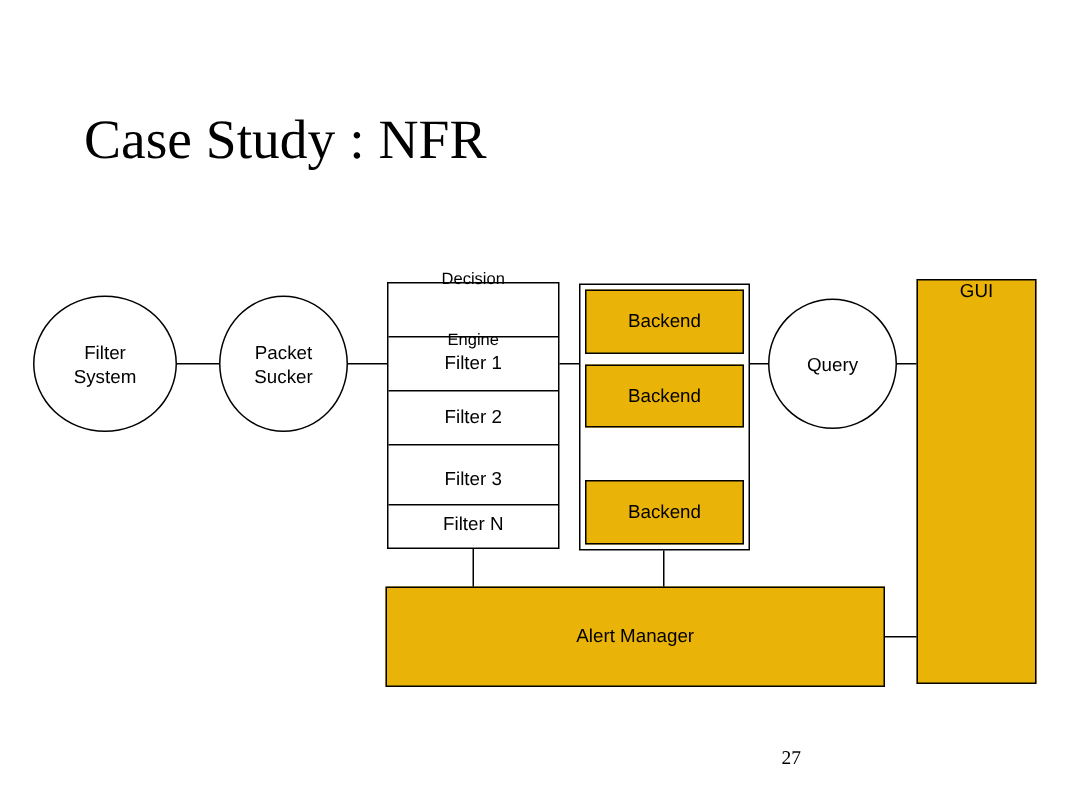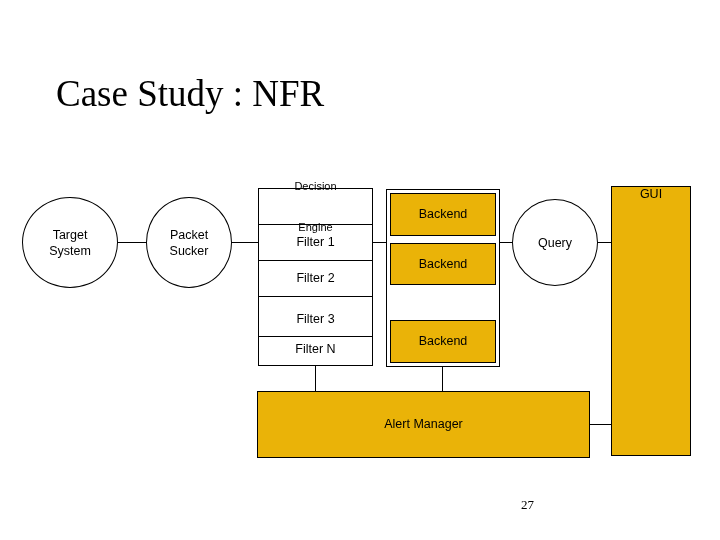--- a/index.html
+++ b/index.html
@@ -131,21 +131,21 @@
 
   <div class="connector-h" style="left:597px; top:242px; width:15px;"></div>
 
   <div class="connector-v" style="left:315px; top:365px; height:27px;"></div>
 
   <div class="connector-v" style="left:442px; top:366px; height:26px;"></div>
 
   <div class="connector-h" style="left:589px; top:424px; width:23px;"></div>
 
   <div class="node-circle" style="left:22px; top:197px; width:96px; height:91px;">
-    <span class="lbl-line">Target</span>
+    <span class="lbl-line">Filter</span>
     <span class="lbl-line">System</span>
   </div>
 
   <div class="node-circle" style="left:146px; top:197px; width:86px; height:91px;">
     <span class="lbl-line">Packet</span>
     <span class="lbl-line">Sucker</span>
   </div>
 
   <div class="stack" style="left:258px; top:188px; width:115px; height:178px;">
 

